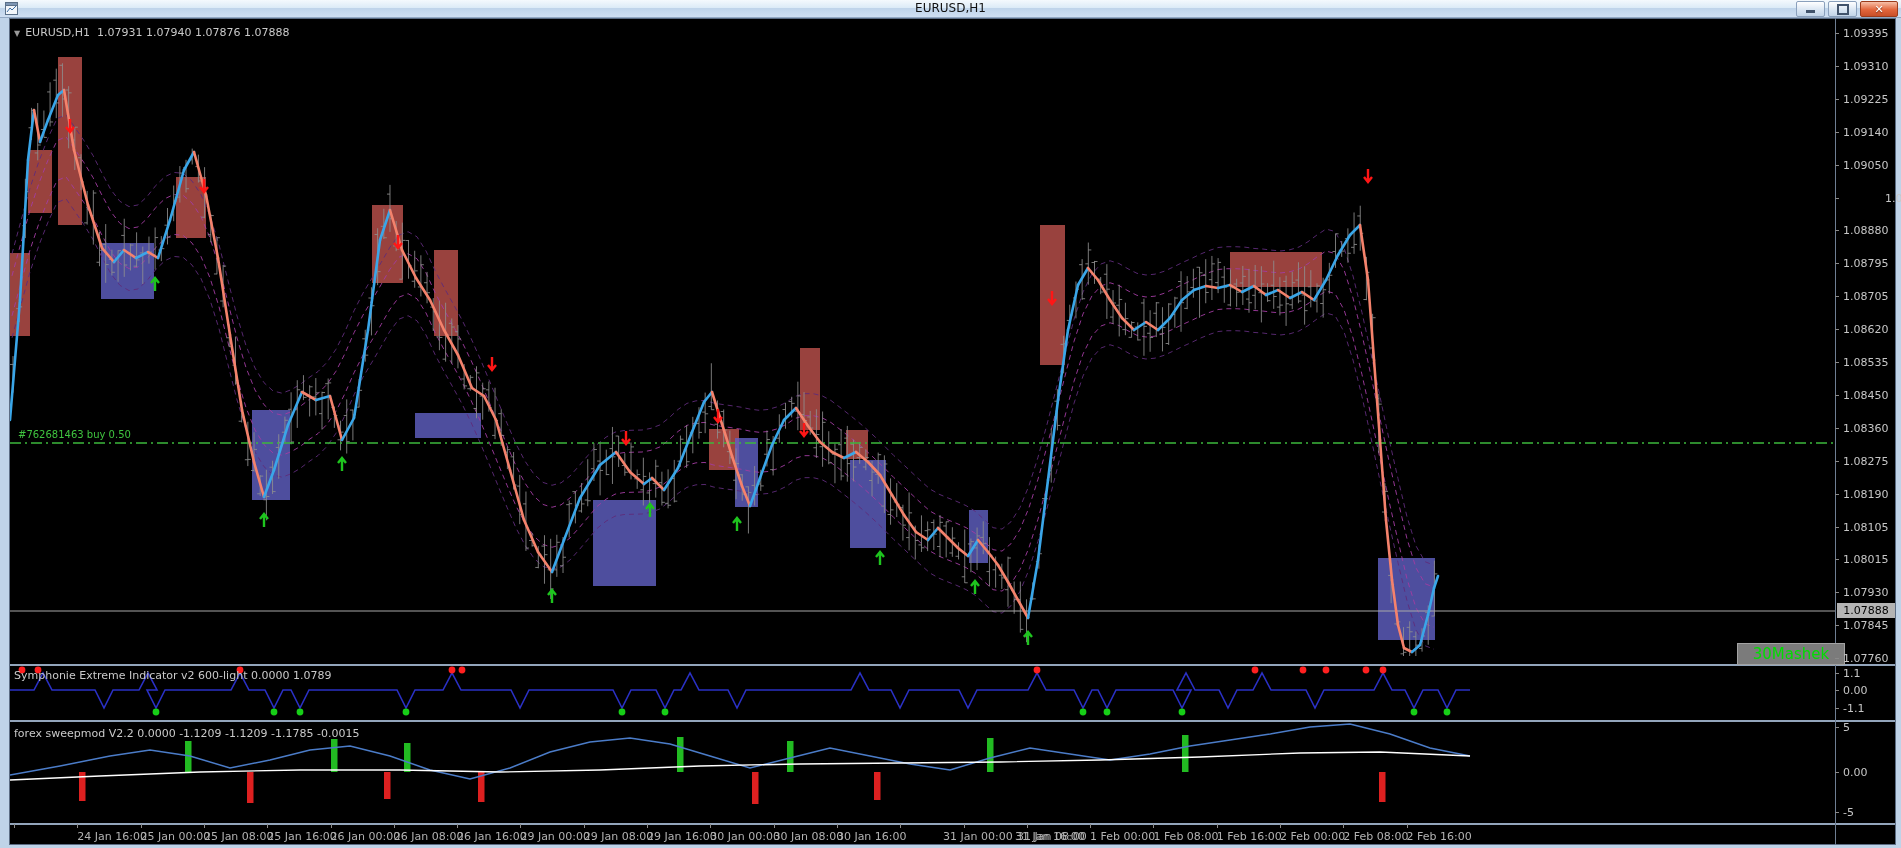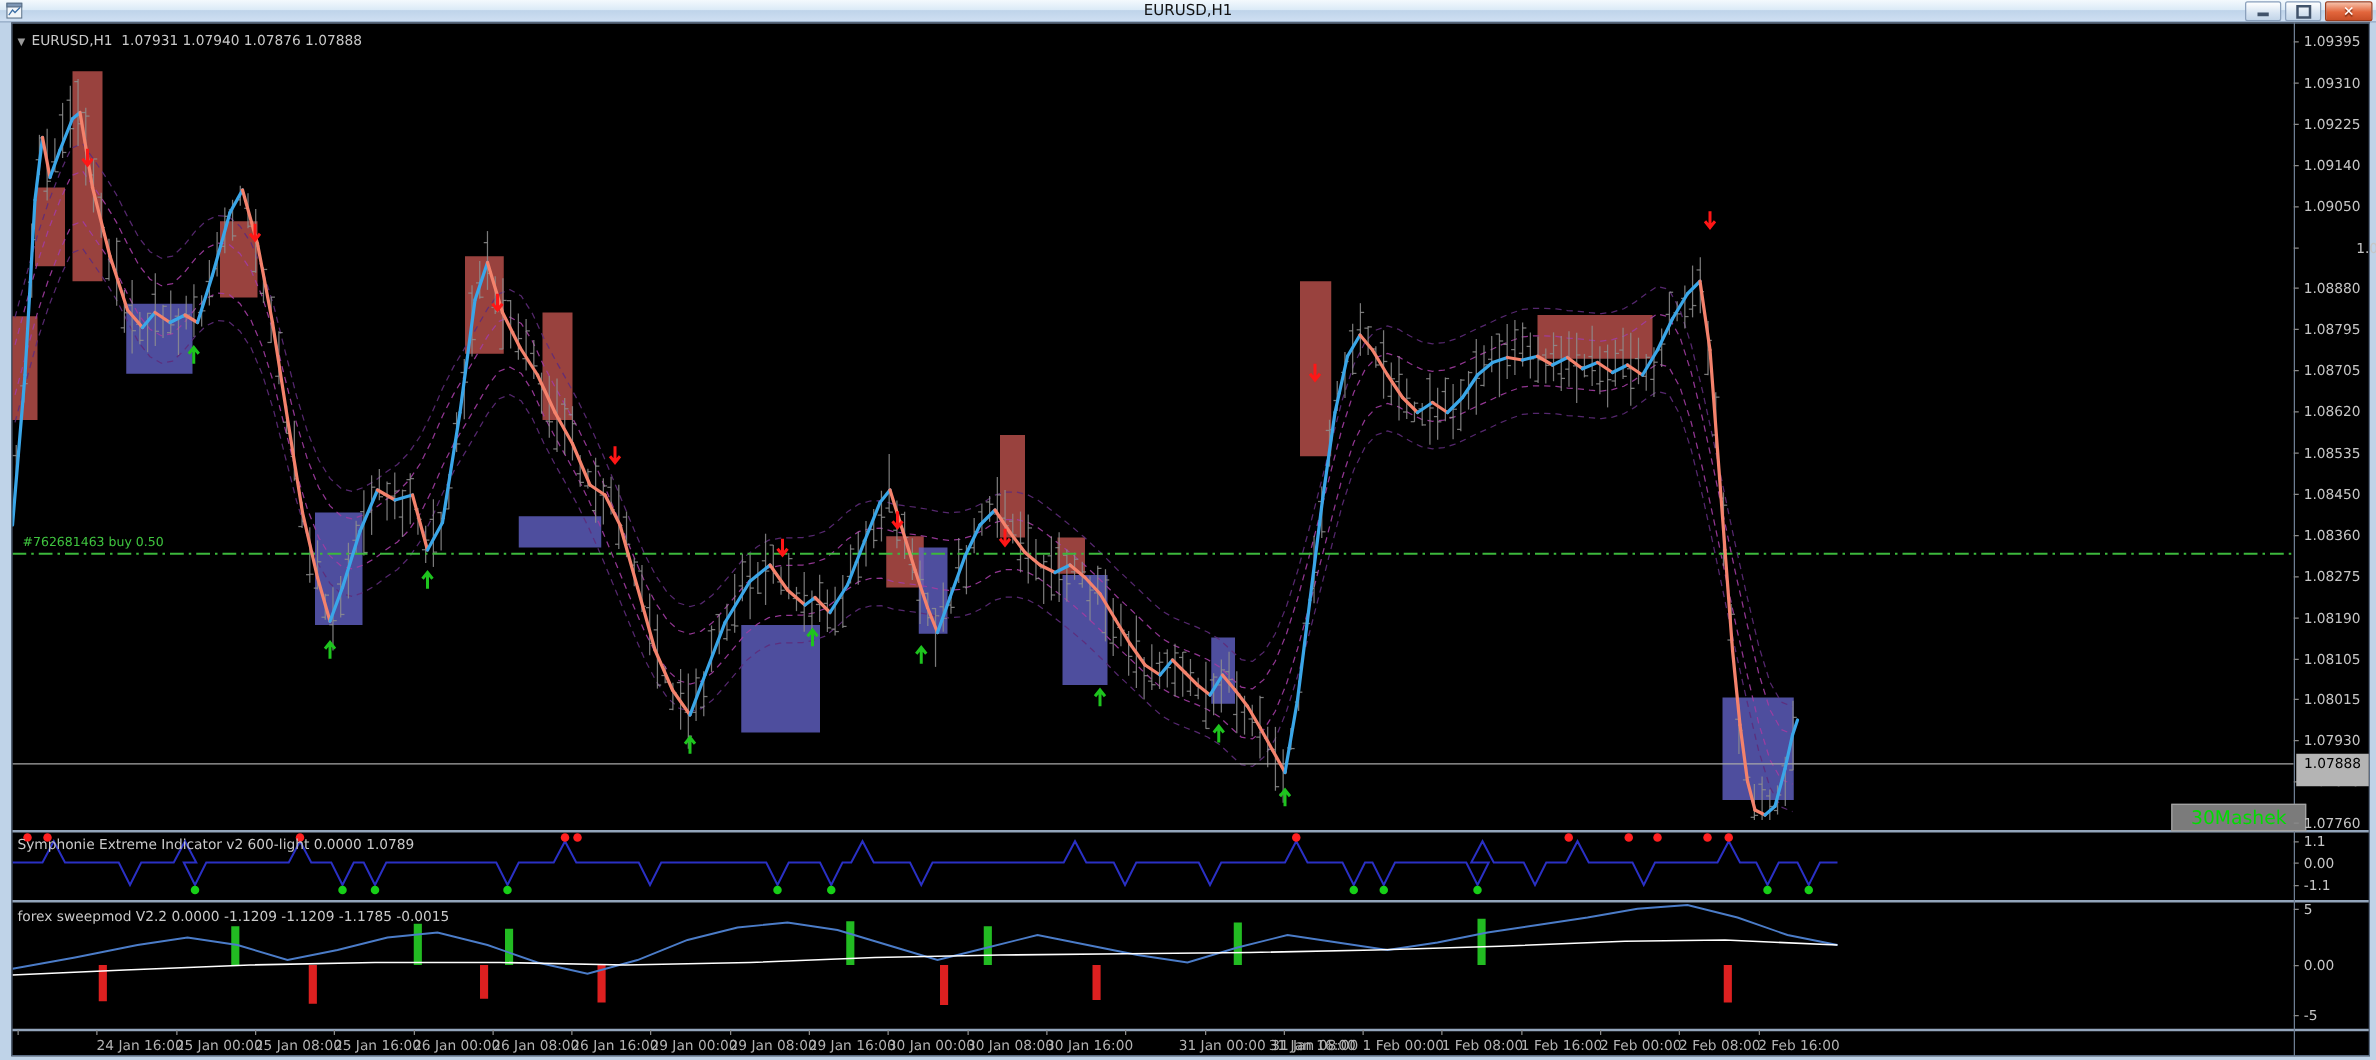--- a/index.html
+++ b/index.html
@@ -25,21 +25,21 @@
   .overlay-label{position:absolute;color:#c9c9c9;font-size:11px;white-space:nowrap;}
   #chart-label{left:14px;top:26px;}
   #chart-label .tri{color:#9a9a9a;font-size:8px;margin-right:5px;}
   #buy-label{left:18px;top:429px;color:#3fc43f;font-size:10px;}
   #ind1-label{left:14px;top:669px;}
   #ind2-label{left:14px;top:727px;}
   #mashek-btn{position:absolute;left:1737px;top:643px;width:106px;height:20px;background:#7b7b7b;
     border:1px solid #a3a3a3;color:#00dd00;font-size:15px;display:flex;align-items:center;justify-content:center;cursor:pointer;}
   .ptick{position:absolute;width:4px;height:1px;background:#8a8a8a;left:1835px;}
   .plabel{position:absolute;left:1843px;color:#c6c6c6;font-size:11px;transform:translateY(-6px);white-space:nowrap;}
-  #price-box{position:absolute;left:1837px;top:603px;width:58px;height:26px;background:#b4b4b4;color:#000;
+  #price-box{position:absolute;left:1837px;top:603px;width:58px;height:15px;background:#b4b4b4;color:#000;
     font-size:11px;text-align:center;line-height:15px;}
   .tlabel{position:absolute;top:830px;color:#b2b2b2;font-size:11px;white-space:nowrap;}
   .ttick{position:absolute;top:824px;width:1px;height:4px;background:#8a8a8a;}
 </style>
 </head>
 <body>
 
 <div id="win">
 
   <div id="titlebar">

